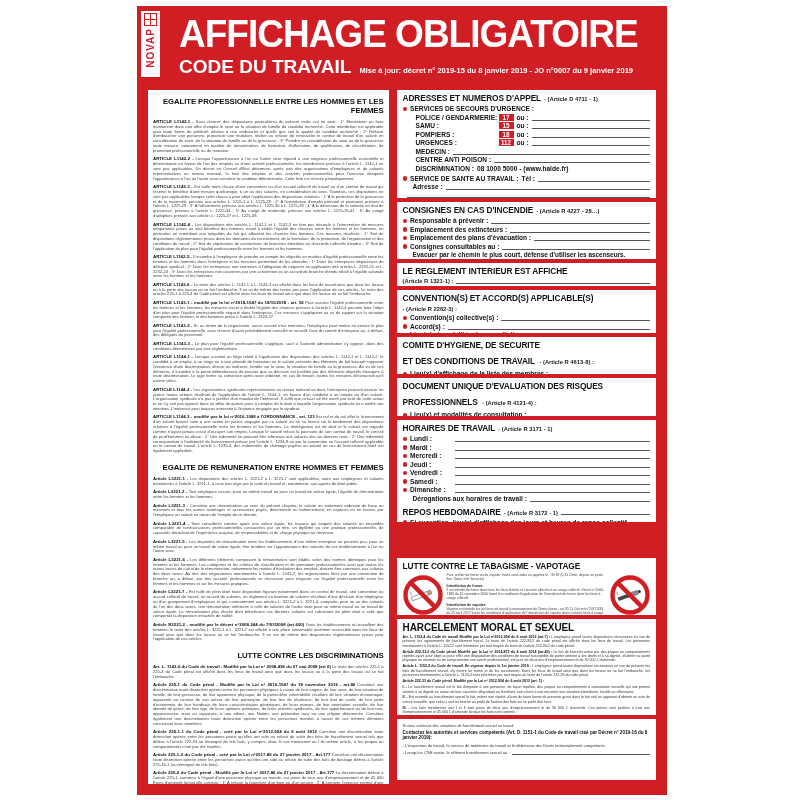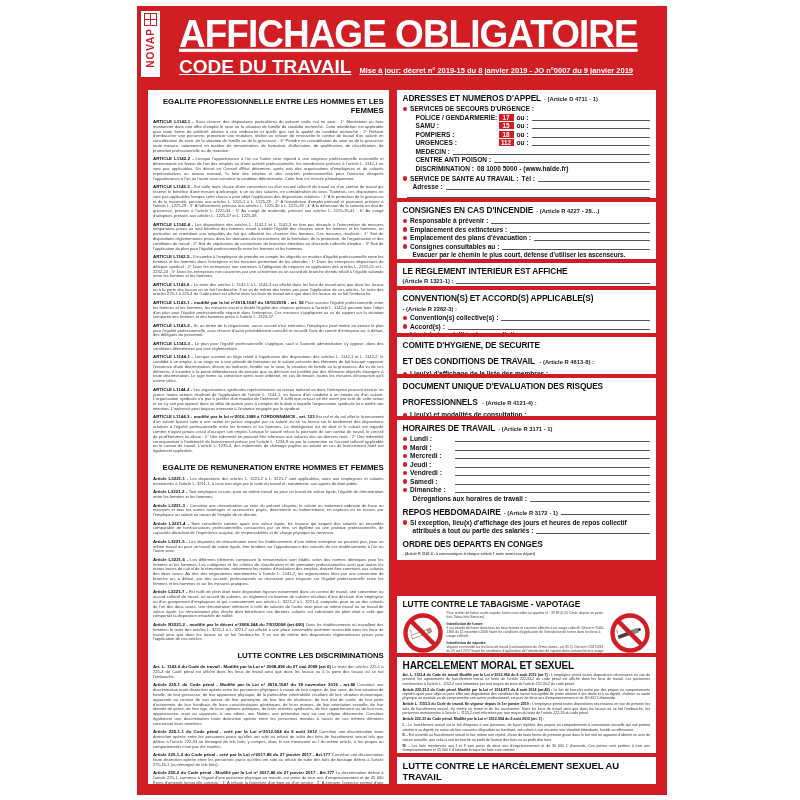--- a/index.html
+++ b/index.html
@@ -4,21 +4,21 @@
 <style>
   html,body{margin:0;padding:0;}
   body{width:800px;height:800px;background:#ffffff;font-family:"Liberation Sans",sans-serif;position:relative;overflow:hidden;}
   .poster{position:absolute;left:137px;top:6px;width:530px;height:789px;background:#d01e24;overflow:hidden;}
   
   .header{position:relative;height:84px;}
   .novap{position:absolute;left:4px;top:5px;width:19px;height:66px;background:#fff;display:flex;flex-direction:column;align-items:center;padding-top:2px;box-sizing:border-box;}
   .novap-glyph{width:11px;height:11px;border:1.5px solid #d01e24;display:grid;grid-template-columns:1fr 1fr;grid-template-rows:1fr 1fr;gap:1px;background:#d01e24;margin-bottom:2px;}
   .novap-glyph span{background:#fff;}
   .novap-text{writing-mode:vertical-rl;transform:rotate(180deg);color:#d01e24;font-weight:bold;font-size:10px;letter-spacing:1px;}
-  .titles{position:absolute;left:42px;top:6px;right:0;color:#fff;text-decoration:underline;}
+  .titles{position:absolute;left:42px;top:6px;right:0;color:#fff;}
   .title{font-size:37px;font-weight:800;letter-spacing:-1px;transform:scaleY(1.05);transform-origin:left top;white-space:nowrap;}
   .subtitle-row{display:flex;align-items:baseline;gap:8px;margin-top:2px;}
   .subtitle{font-size:19px;font-weight:800;letter-spacing:0;}
   .update{font-size:7.5px;font-weight:bold;}
   
   .cols{display:flex;gap:8px;padding:0 11px 11px 11px;height:694px;box-sizing:content-box;}
   .leftbox{background:#fff;width:241px;height:100%;padding:4px 5px;box-sizing:border-box;overflow:hidden;}
   .rightcol{display:flex;flex-direction:column;width:260px;height:100%;overflow:hidden;}
   .rbox{background:#fff;margin-bottom:4px;padding:3px 6px;box-sizing:border-box;overflow:hidden;flex:none;}
   
@@ -269,21 +269,21 @@
           <span class="bh-main">DOCUMENT UNIQUE D'EVALUATION DES RISQUES</span>
           <span><span class="bh-main">PROFESSIONNELS</span> <span class="bh-ref">- (Article R 4121-4) :</span></span>
         </div>
         <div class="row">
             <span class="blt"></span>
             <span class="lbl">Lieu(x) et modalités de consultation :</span>
             <span class="fill"></span>
           </div>
       </div>
 
-      <div class="rbox" style="height:140px;">
+      <div class="rbox" style="height:102px;">
         <div class="bh">
             <span class="bh-main">HORAIRES DE TRAVAIL</span>
             <span class="bh-ref">- (Article R 3171 - 1)</span>
           </div>
         <div>
 
         <div class="row">
               <span class="blt"></span>
               <span class="lbl" style="width:42px;">Lundi :</span>
               <span class="fill"></span>
@@ -388,23 +388,20 @@
             <div class="hp"><span class="lead">Article 222-33-2 du Code pénal. Modifié par la Loi n° 2014-873 du 4 août 2014 (art.40) : </span><span>Le fait de harceler autrui par des propos ou comportements répétés ayant pour objet ou pour effet une dégradation des conditions de travail susceptible de porter atteinte à ses droits et à sa dignité, d'altérer sa santé physique ou mentale ou de compromettre son avenir professionnel, est puni de deux ans d'emprisonnement et de 30 000 € d'amende.</span></div>
             <div class="hp"><span class="lead">Article L. 1153-5 du Code de travail. En vigueur depuis le 1er janvier 2019 : </span><span>L'employeur prend toutes dispositions nécessaires en vue de prévenir les faits de harcèlement sexuel, d'y mettre un terme et de les sanctionner. Dans les lieux de travail ainsi que dans les locaux où se fait l'embauche, les personnes mentionnées à l'article L. 1153-2 sont informées par tout moyen du texte de l'article 222-33 du code pénal.</span></div>
             <div class="hp"><span class="lead">Article 222-33 du Code pénal. Modifié par la Loi n° 2012-954 du 6 août 2012 (art. 1) : </span><span></span></div>
             <div class="hp"><span class="lead">I. - </span><span>Le harcèlement sexuel est le fait d'imposer à une personne, de façon répétée, des propos ou comportements à connotation sexuelle qui soit portent atteinte à sa dignité en raison de leur caractère dégradant ou humiliant, soit créent à son encontre une situation intimidante, hostile ou offensante.</span></div>
             <div class="hp"><span class="lead">II. - </span><span>Est assimilé au harcèlement sexuel le fait, même non répété, d'user de toute forme de pression grave dans le but réel ou apparent d'obtenir un acte de nature sexuelle, que celui-ci soit recherché au profit de l'auteur des faits ou au profit d'un tiers.</span></div>
             <div class="hp"><span class="lead">III. - </span><span>Les faits mentionnés aux I et II sont punis de deux ans d'emprisonnement et de 30 000 € d'amende. Ces peines sont portées à trois ans d'emprisonnement et 45 000 € d'amende lorsque les faits sont commis :</span></div>
           </div>
       </div>
 
       <div class="rbox" style="height:61px;">
-        <div class="bh">
-            <span class="bh-main" style="font-size:9.5px;">LUTTE CONTRE LE HARCÈLEMENT SEXUEL AU TRAVAIL</span>
-          </div>
         <div class="hs-sub">Si vous subissez des situations de harcèlement sexuel au travail</div>
         <div class="hs-lead">Contactez les autorités et services compétents (Art. D. 1151-1 du Code de travail créé par Décret n° 2019-16 du 8 janvier 2019):</div>
         <div>
 
         <div class="hs-item">
               <span>- L'inspection du travail, le service de médecine du travail et le défenseur des Droits territorialement compétents</span>
             </div>
             <div class="hs-item">
               <span>- Lorsqu'un CSE existe, le référent harcèlement sexuel au :</span>
               <span class="fill"></span>

